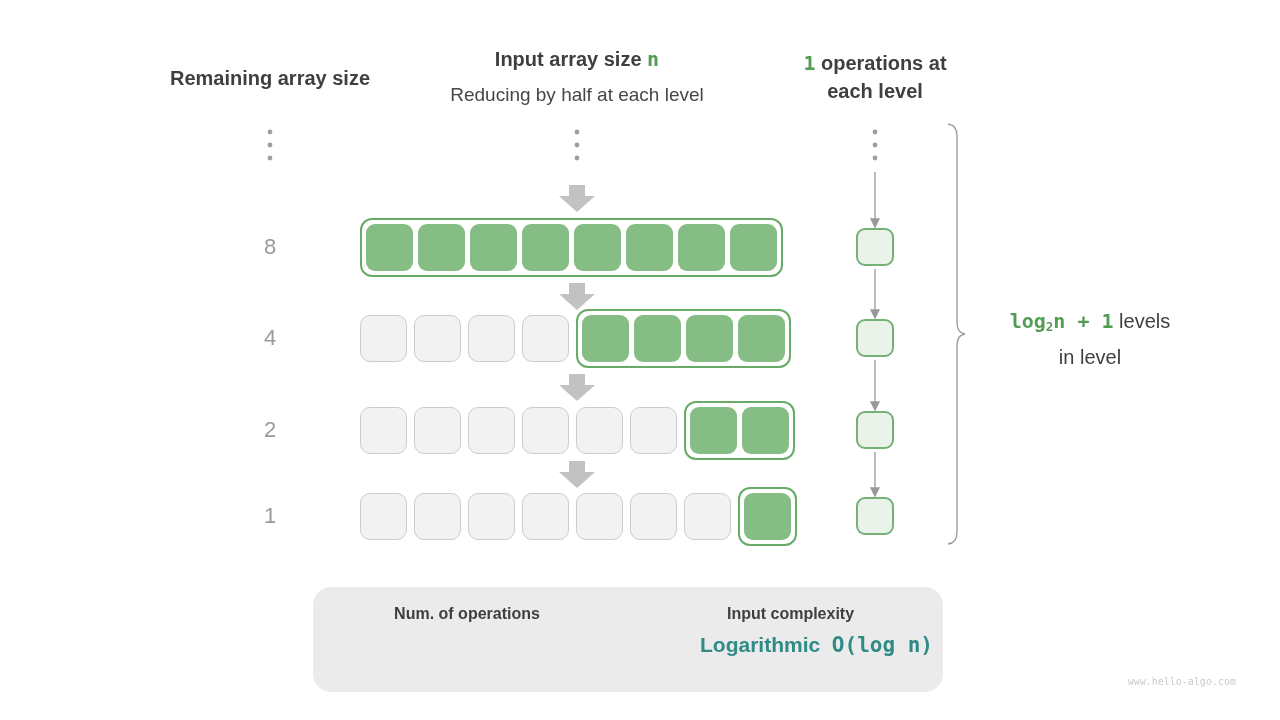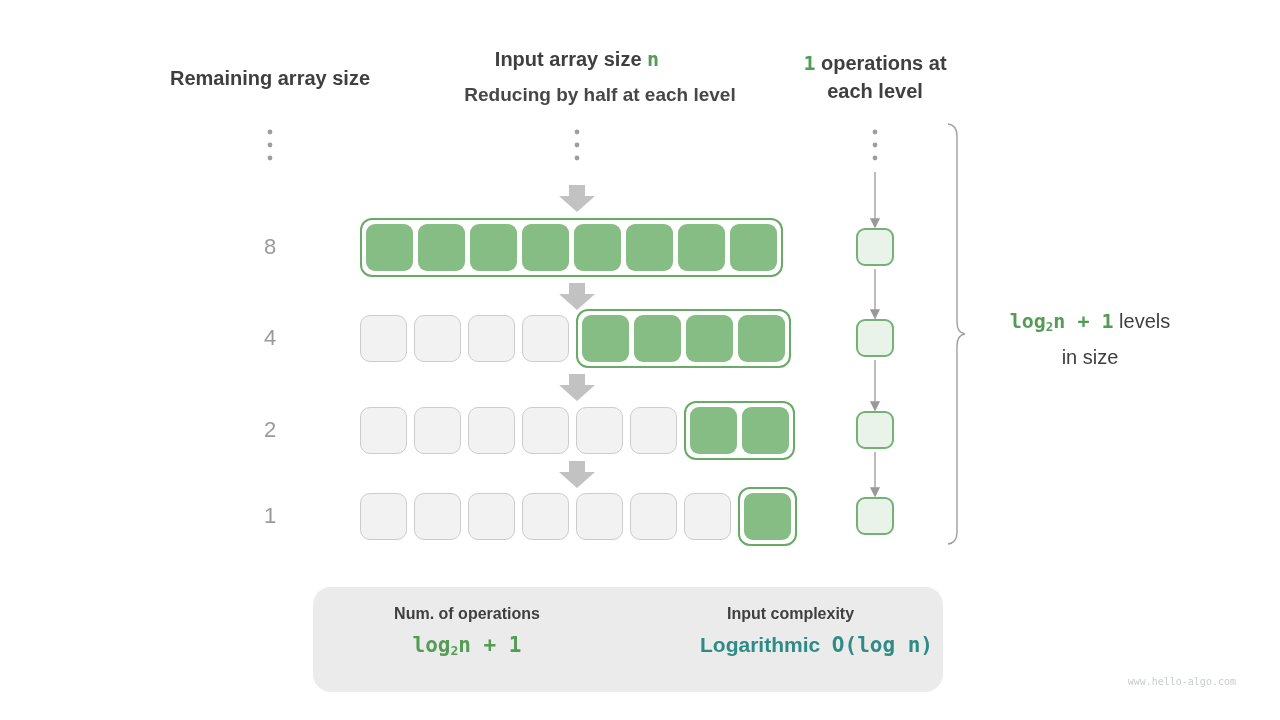--- a/index.html
+++ b/index.html
@@ -58,21 +58,21 @@
 
 <div id="canvas" style="--green-text: #549c54; --green-fill: #85bd85; --green-border: #67ab67; --lightgreen-fill: #e9f3e9; --lightgreen-border: #74b174; --gray-fill: #f2f2f2; --gray-border: #cccccc; --arrow: #c2c2c2; --teal: #2e8b85; --box-bg: #ebebeb; --dark: #3f3f3f; --mid-gray: #9a9a9a;">
 
   <div class="hdr" style="left:397px; top:45px; width:360px;">
     <span>Input array size </span><span class="mono green">n</span>
   </div>
 
   <div class="hdr" style="left:120px; top:64px; width:300px;">
     <span>Remaining array size</span>
   </div>
-  <div class="sub-hdr" style="left:420px; top:84px; width:360px;font-weight:bold;">
+  <div class="sub-hdr" style="left:397px; top:84px; width:360px;">
     <span>Reducing by half at each level</span>
   </div>
 
   <div class="hdr" style="left:775px; top:49px; width:200px;">
     <span class="mono green">1</span><span> operations at</span><br>
     <span>each level</span>
   </div>
 
   <svg class="abs" width="1280" height="720" style="left:0; top:0;">
 
@@ -177,27 +177,26 @@
         <div class="cell-gray"></div>
         <div class="green-group">
           <div class="cell-green"></div>
         </div>
       </div>
       <div class="op-cell" style="top: 497px;"></div>
     </div>
 
   <div class="brace-text" style="top:306px;">
     <span class="mono green brace-formula"><span>log</span><sub>2</sub><span>n + 1</span></span><span> levels</span><br>
-    <span>in size</span>
+    <span>in level</span>
   </div>
 
   <div id="summary-box">
     <div class="sum-col" style="left:18px; width:272px;">
       <div class="sum-title">Num. of operations</div>
-      <div class="sum-value mono green"><span>log</span><sub>2</sub><span>n + 1</span></div>
     </div>
     <div class="sum-col" style="left:335px; width:285px;">
       <div class="sum-title">Input complexity</div>
       <div class="sum-value" style="color:var(--teal);text-align:right;">
         <span>Logarithmic</span>&nbsp;&nbsp;<span class="mono">O(log n)</span>
       </div>
     </div>
   </div>
 
   <div id="watermark">www.hello-algo.com</div>

